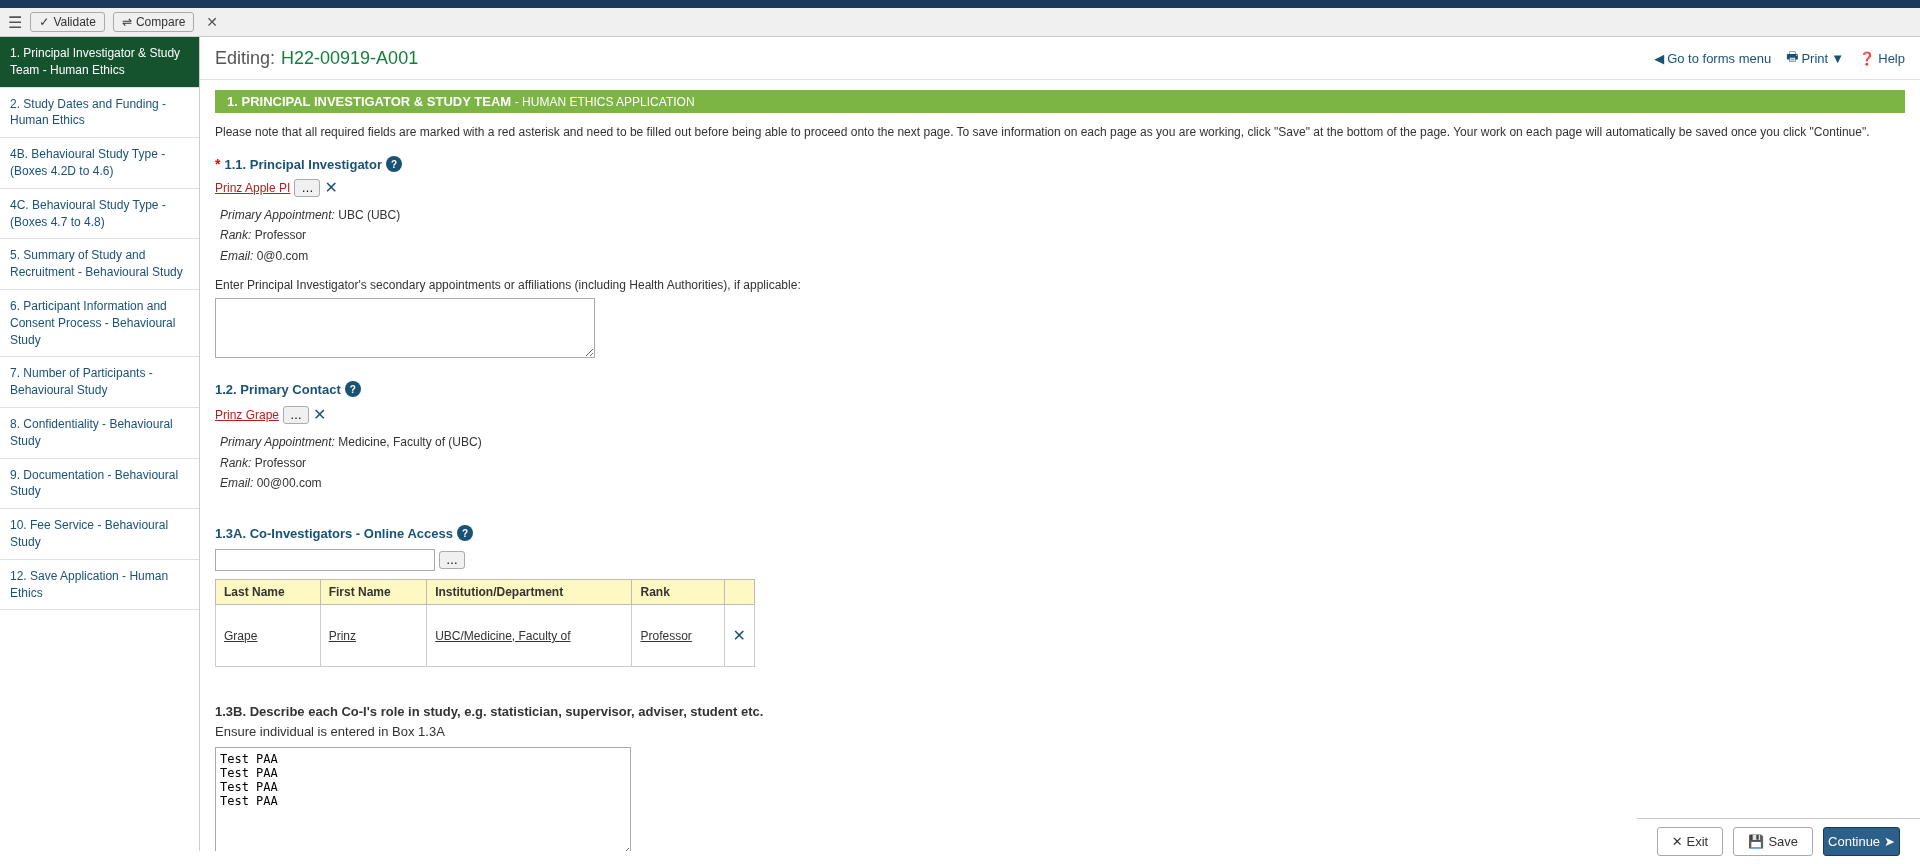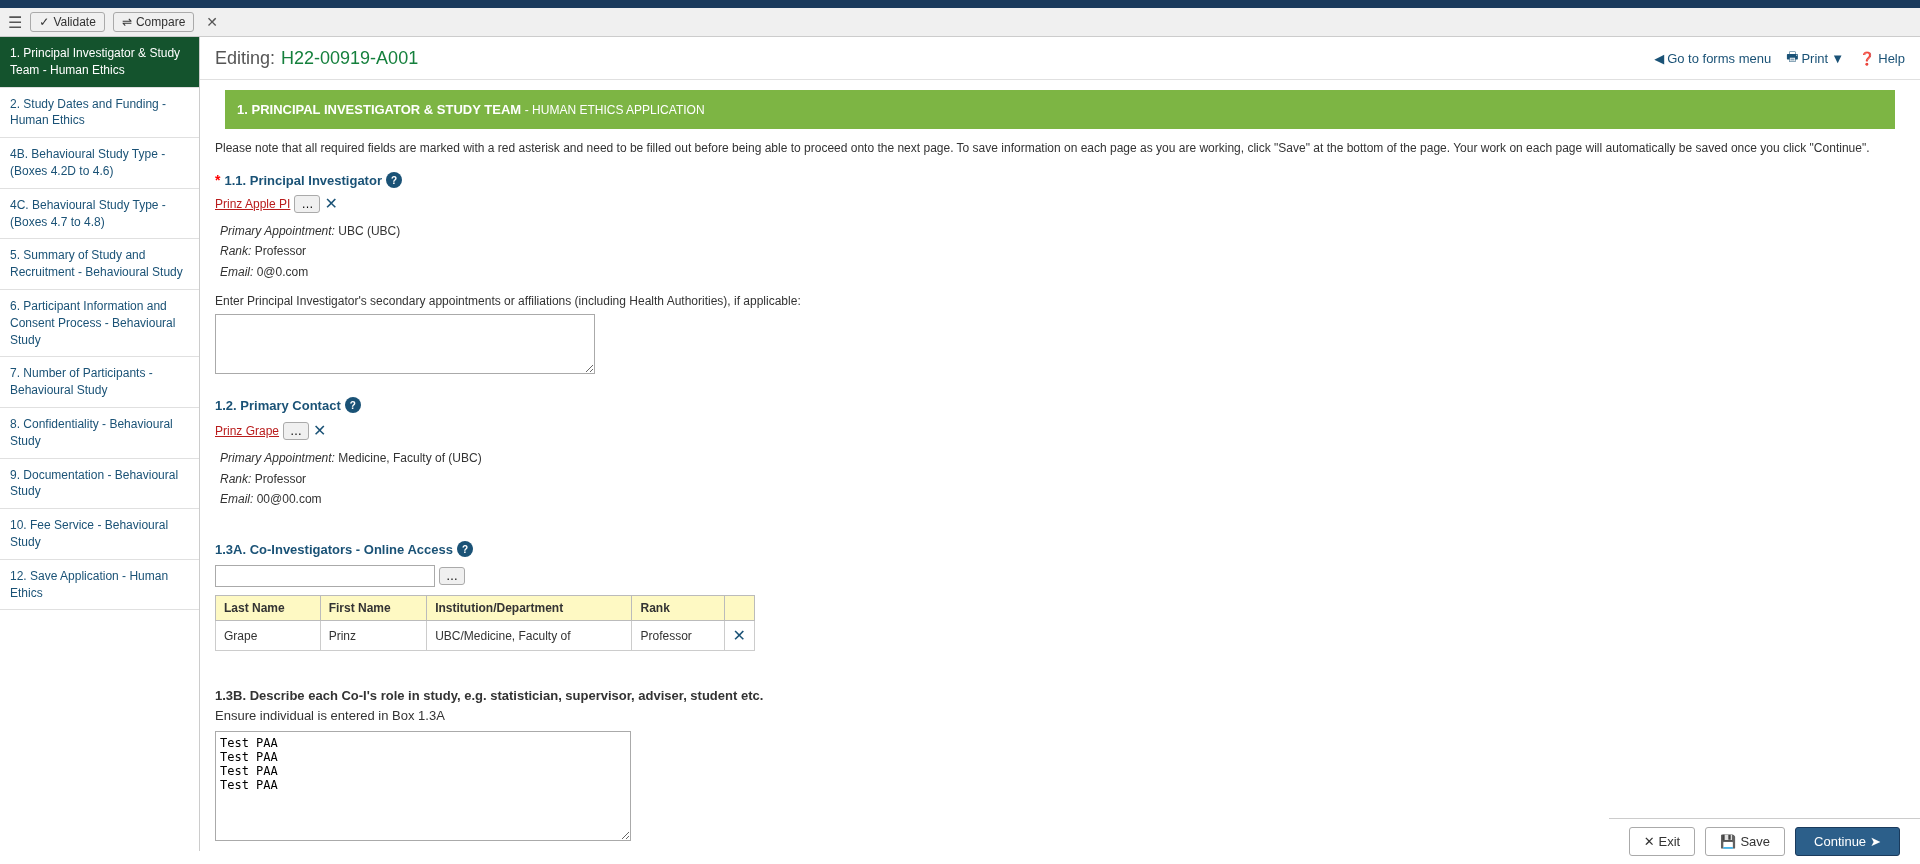--- a/index.html
+++ b/index.html
@@ -89,22 +89,22 @@
     .header-actions a {
       color: #1a5276;
       text-decoration: none;
       cursor: pointer;
     }
 
     
     .section-header {
       background: #7db544;
       color: #fff;
-      padding: 12px 12px;
-      margin: 10px 25px 10px;
+      padding: 4px 12px;
+      margin: 10px 15px 10px;
       font-size: 13px;
       font-weight: bold;
     }
     .section-header span.sub {
       font-weight: normal;
       font-size: 12px;
     }
 
     
     .info-text {
@@ -237,22 +237,23 @@
     }
     .data-table th {
       background: #fef9c3;
       border: 1px solid #bbb;
       padding: 5px 8px;
       text-align: left;
       font-weight: bold;
     }
     .data-table td {
       border: 1px solid #ccc;
-      padding: 5px 8px;
+      padding: 21px 8px;
       background: #fff;
+      text-decoration: underline;
     }
     .data-table tr:nth-child(even) td { background: #f9f9f9; }
     .remove-row-btn {
       background: none;
       border: none;
       cursor: pointer;
       color: #1a5276;
       font-size: 16px;
     }
 
@@ -298,21 +299,21 @@
       font-size: 13px;
       color: #333;
       display: flex;
       align-items: center;
       gap: 4px;
     }
     .btn-continue {
       background: #2c5f8a;
       border: 1px solid #1a3a5c;
       border-radius: 3px;
-      padding: 6px 18px;
+      padding: 6px 4px;
       cursor: pointer;
       font-size: 13px;
       color: #fff;
       display: flex;
       align-items: center;
       gap: 4px;
     }
 
     
     .header-link {

